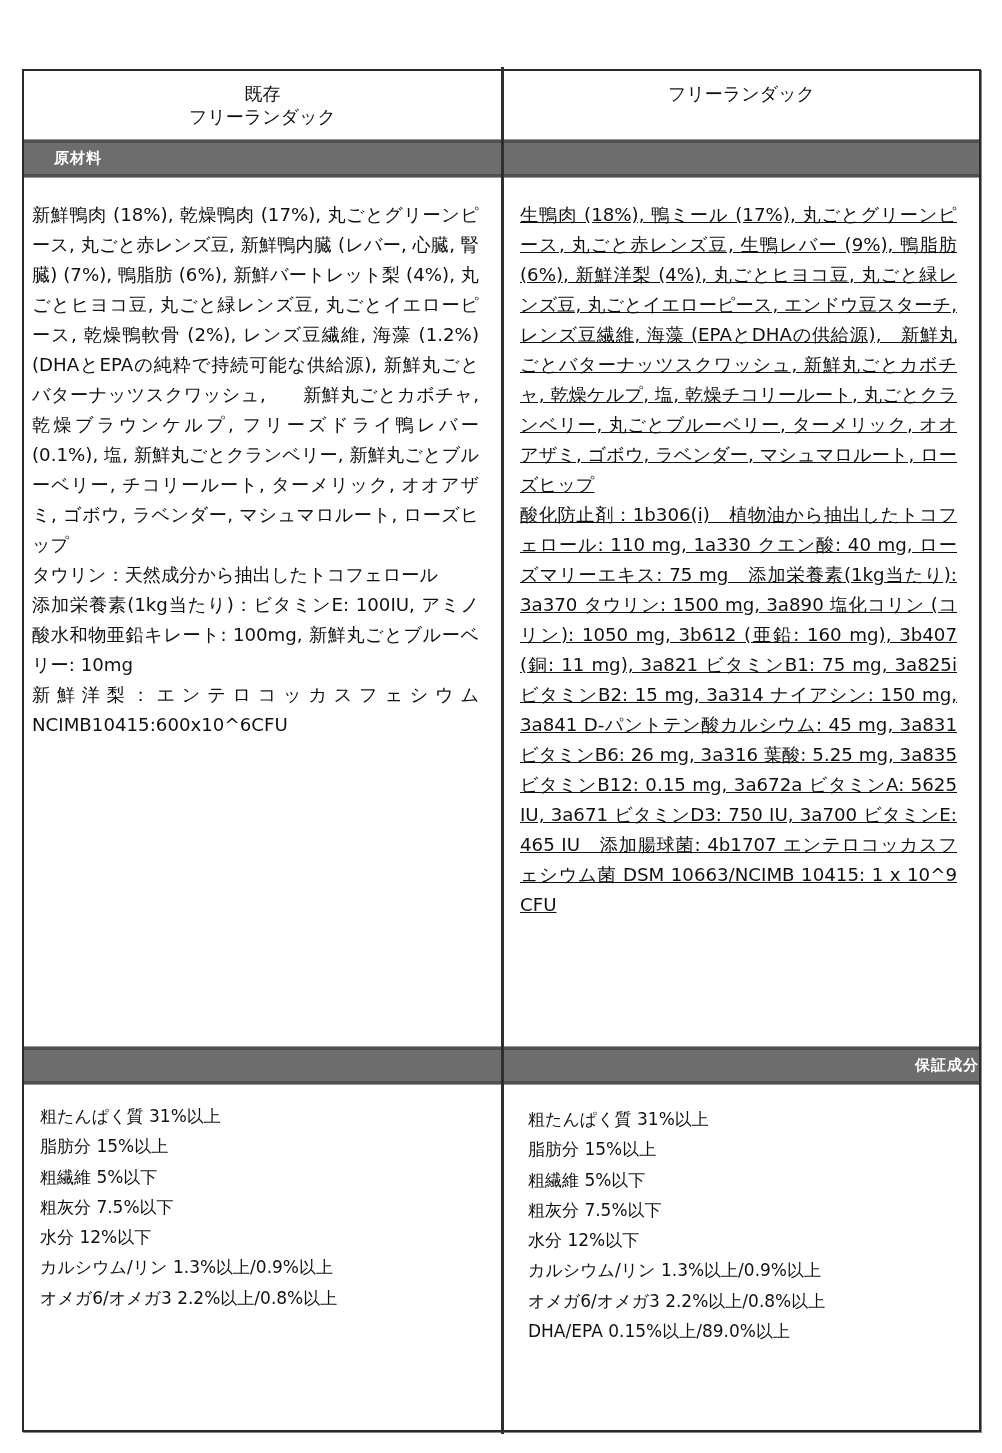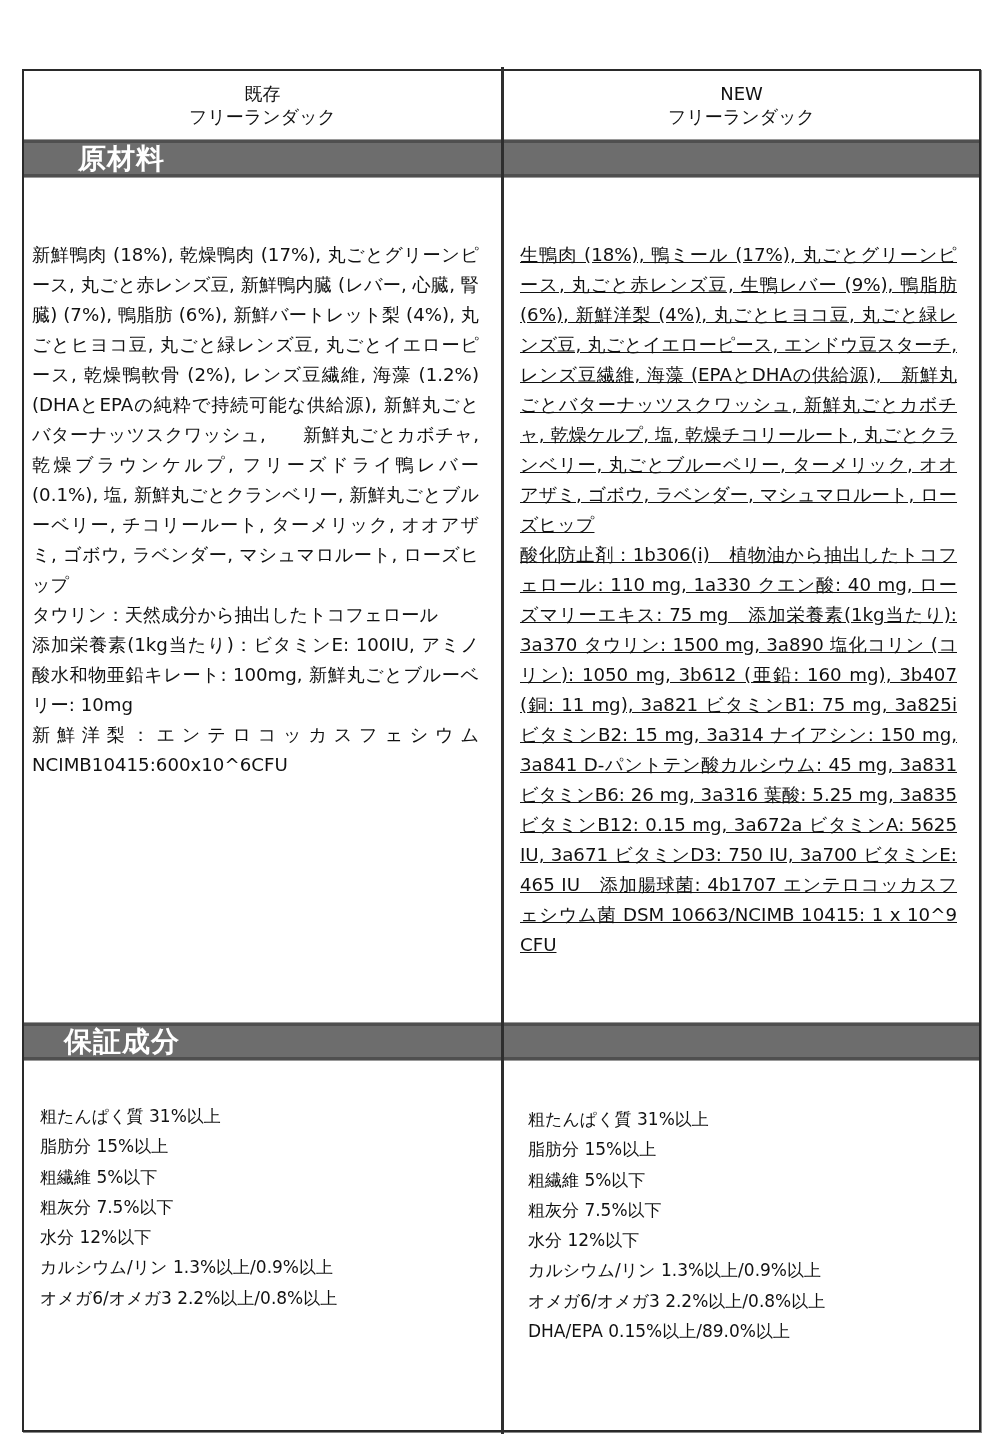--- a/index.html
+++ b/index.html
@@ -32,62 +32,60 @@
       width: 3px;
       height: calc(100% + 8px);
       background: #2e2e2e;
       z-index: 5;
     }
     .row {
       position: absolute;
       left: 0;
       width: 100%;
       box-sizing: border-box;
-      padding-left: 24px;
     }
     .header-row { top: 0; height: 70px; }
     .band {
       background: #6d6d6d;
       border-top: 3px solid #4f4f4f;
       border-bottom: 3px solid #4f4f4f;
       box-shadow: 0 1px 0 #9a9a9a, 0 -1px 0 #9a9a9a;
       height: 37px;
     }
     .band1 { top: 69px; }
-    .band2 { top: 952px; }
+    .band2 { top: 976px; text-align: right; }
     .ingredients-row { top: 106px; height: 870px; }
     .analysis-row { top: 1013px; height: 346px; }
     .cell {
       position: absolute;
       top: 0;
       height: 100%;
       box-sizing: border-box;
     }
     .cell.left { left: 0; width: 477px; }
     .cell.right { left: 480px; width: 475px; }
     .col-title {
       text-align: center;
       font-size: 18px;
       line-height: 23px;
       padding-top: 11px;
     }
     .band-label {
       color: #ffffff;
       font-weight: bold;
-      font-size: 28px;
+      font-size: 15px;
       line-height: 31px;
       padding-left: 30px;
       letter-spacing: 1px;
     }
     .band2 .band-label { padding-left: 16px; }
     .ingredients-text {
       font-size: 18.2px;
       line-height: 30px;
       text-align: justify;
-      margin-top: 40px;
     }
     .cell.left .ingredients-text { padding: 23px 22px 0 8px; }
     .cell.right .ingredients-text { padding: 23px 22px 0 16px; text-decoration: underline; }
     .ingredients-text p { margin: 0; }
     .analysis-list {
       list-style: none;
       margin: 0;
       font-size: 17px;
       line-height: 30.3px;
     }
@@ -100,21 +98,20 @@
 
 <div class="table">
   <div class="vdivider"></div>
 
   <div class="row header-row">
     <div class="cell left col-title">
       <div>既存</div>
       <div>フリーランダック</div>
     </div>
     <div class="cell right col-title">
-      <div>NEW</div>
       <div>フリーランダック</div>
     </div>
   </div>
 
   <div class="row band band1">
     <div class="band-label">原材料</div>
   </div>
 
   <div class="row ingredients-row">
     <div class="cell left">

